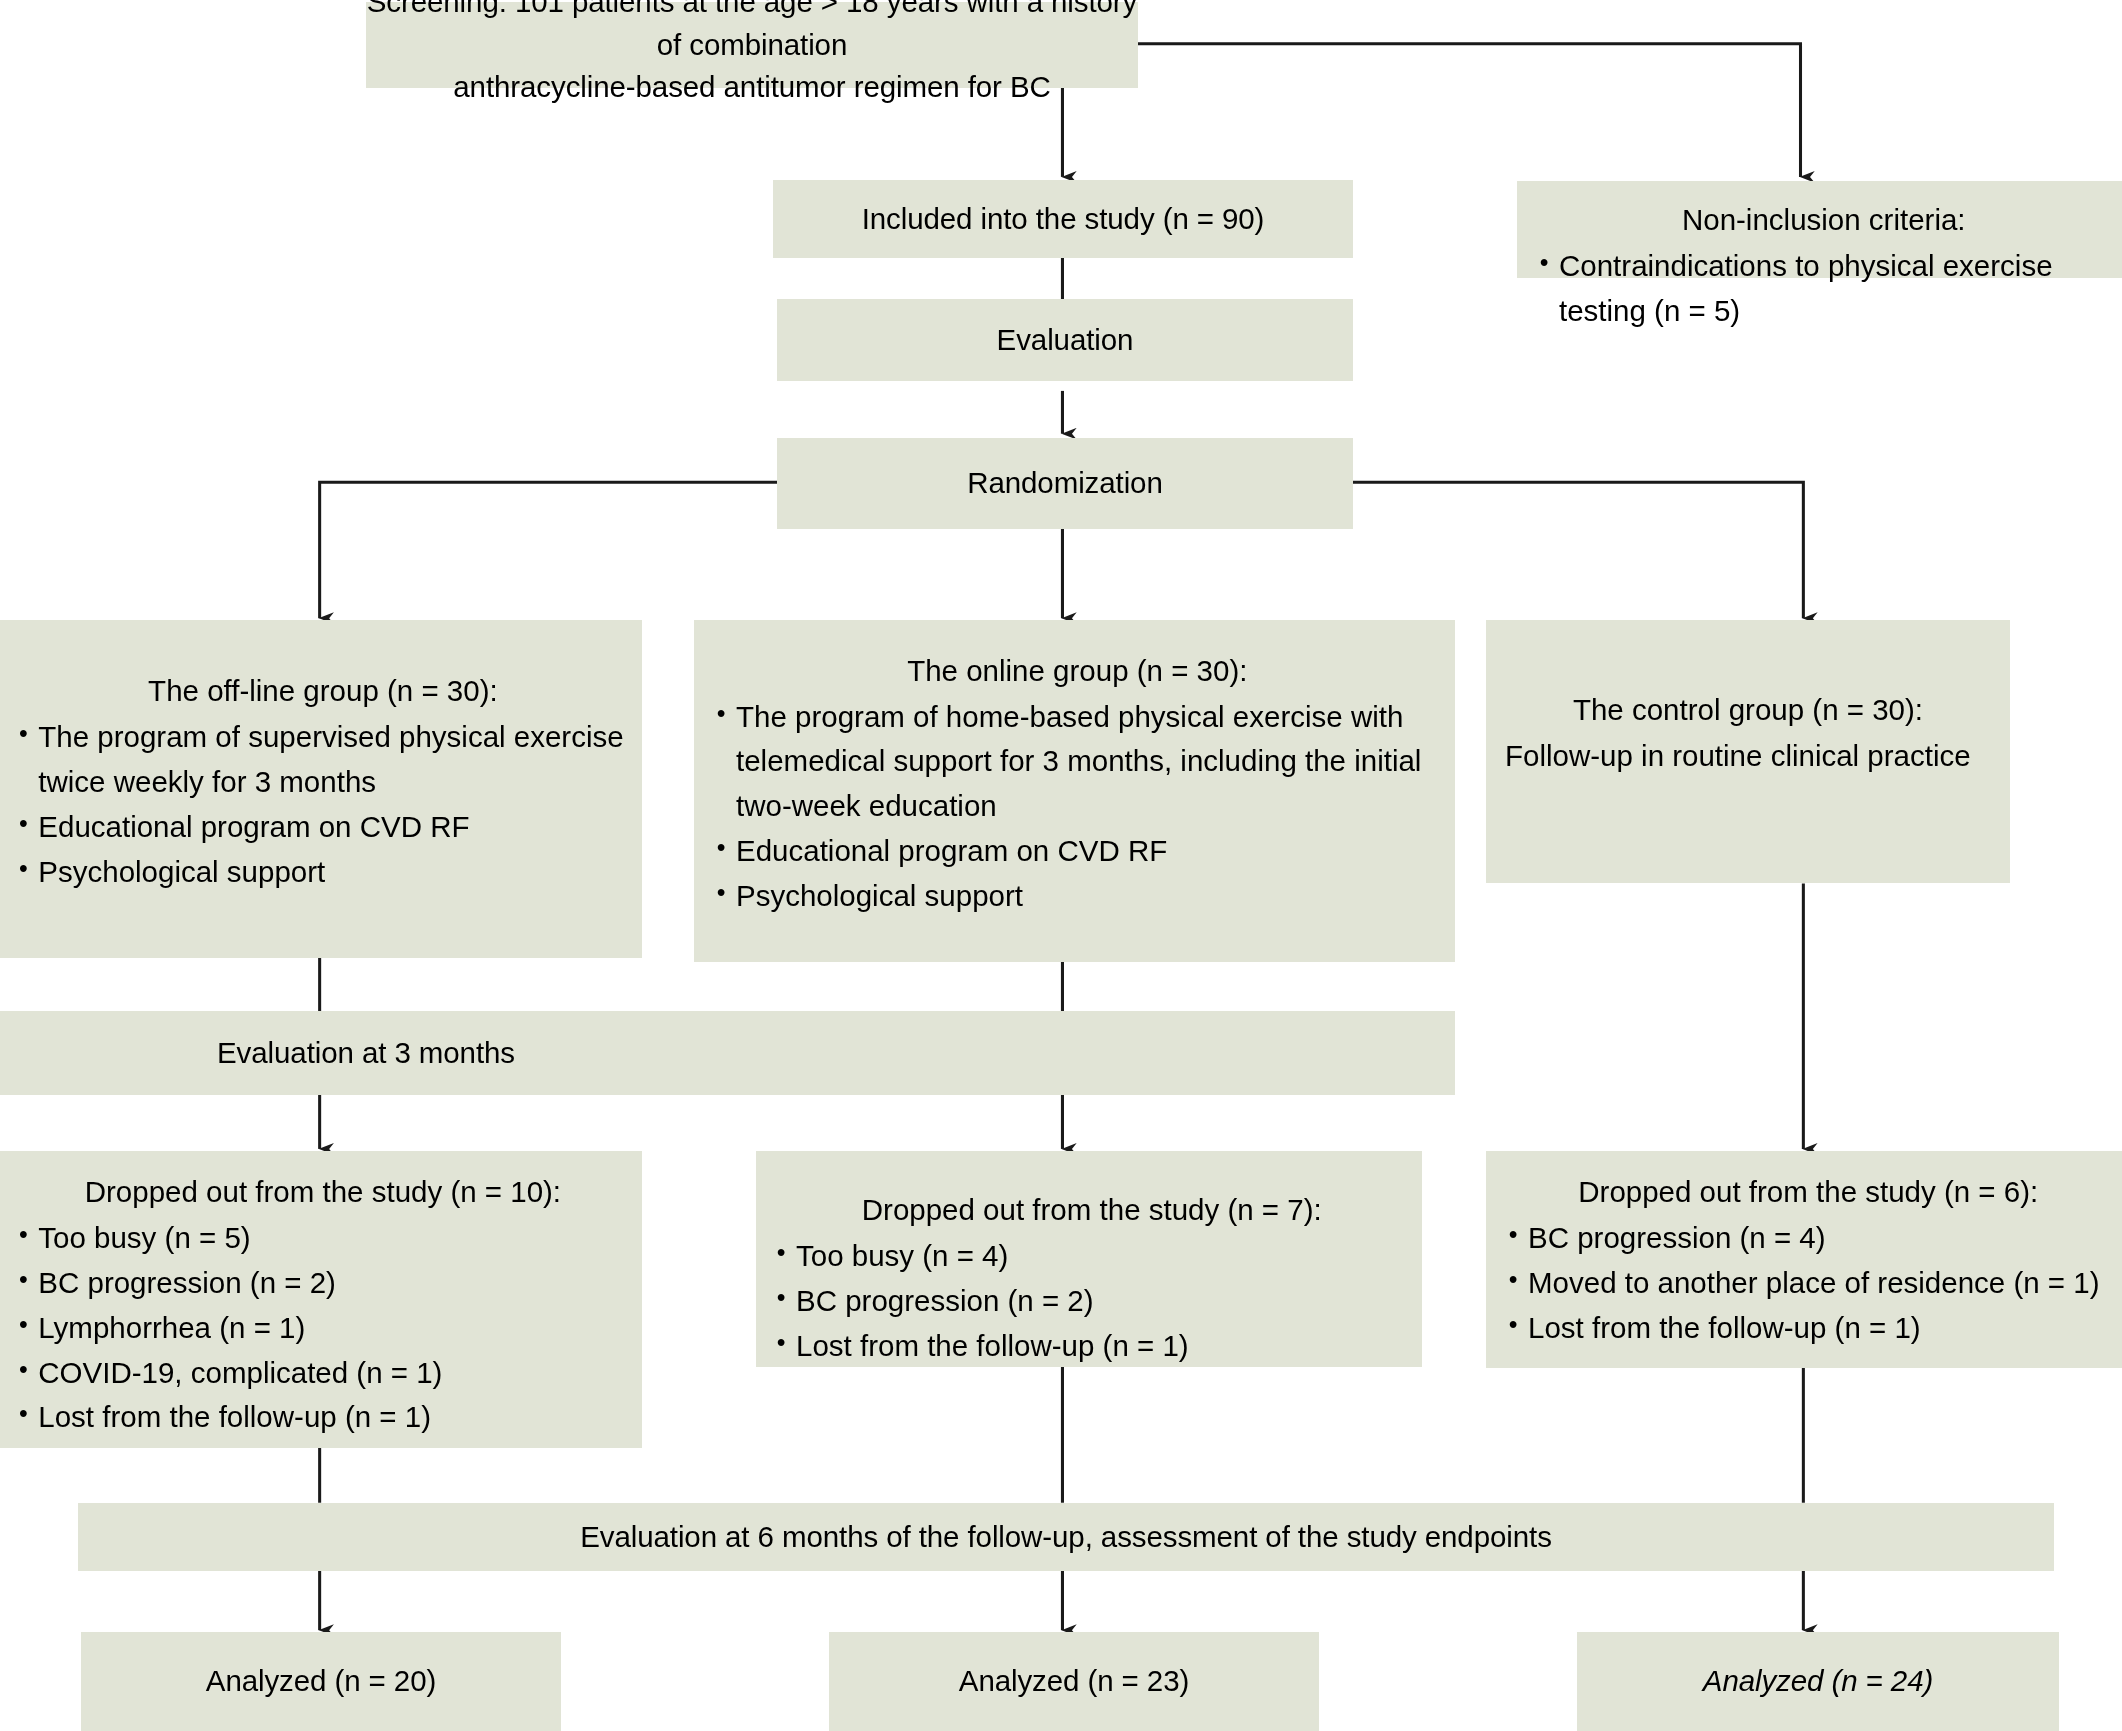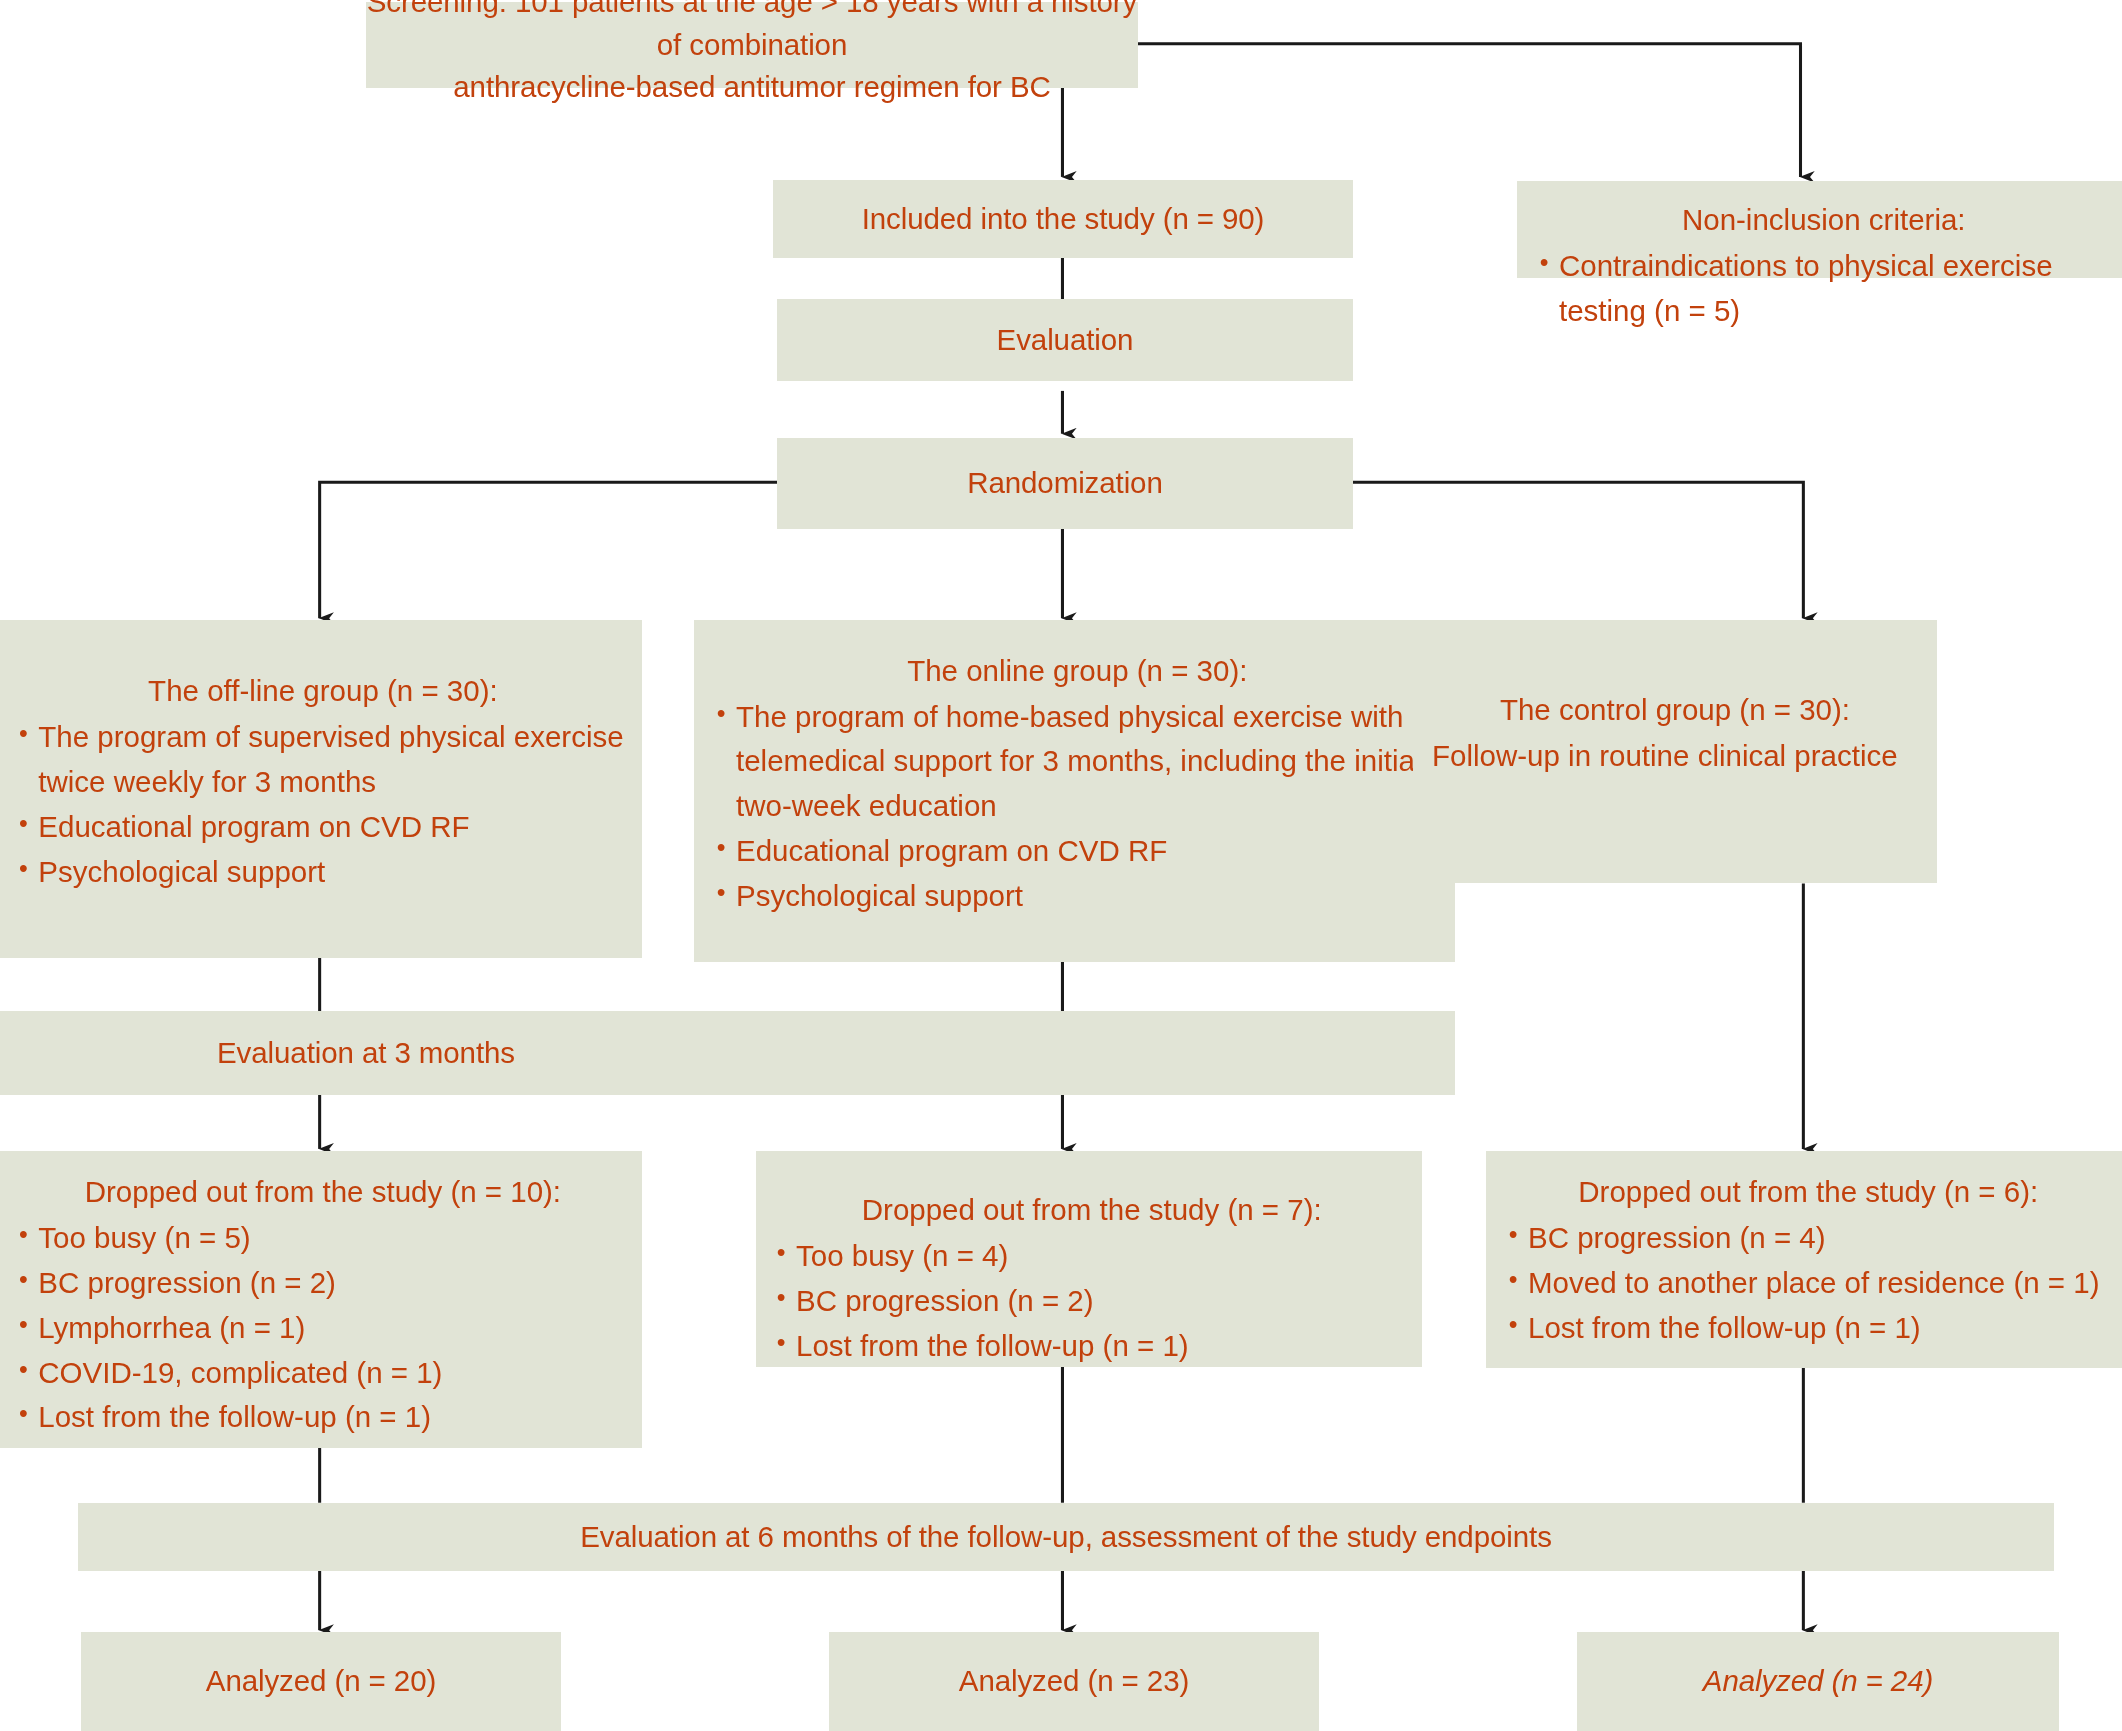--- a/index.html
+++ b/index.html
@@ -6,21 +6,21 @@
     margin: 0;
     padding: 0;
     background: #ffffff;
   }
   #canvas {
     position: relative;
     width: 2123px;
     height: 1731px;
     background: #ffffff;
     font-family: "Liberation Sans", sans-serif;
-    color: #c2410c;
+    color: #000000;
     overflow: hidden;
   }
   #connectors {
     position: absolute;
     left: 0; top: 0;
     width: 2123px;
     height: 1731px;
     pointer-events: none;
   }
   .node {
@@ -161,21 +161,21 @@
 
   <div class="node listnode" style="left:694px; top:620px; width:761px; height:342px; padding-left:17px; padding-right:11.4px; padding-top:28.5px;">
     <span class="hdr">The online group (n = 30):</span>
     <ul>
       <li>The program of home-based physical exercise with telemedical support for 3 months, including the initial two-week education</li>
       <li>Educational program on CVD RF</li>
       <li>Psychological support</li>
     </ul>
   </div>
 
-  <div class="node listnode" style="left:1413px; top:620px; width:524px; height:263px; padding-left:19px; padding-right:19px; padding-top:68px;">
+  <div class="node listnode" style="left:1486px; top:620px; width:524px; height:263px; padding-left:19px; padding-right:19px; padding-top:68px;">
     <span class="hdr">The control group (n = 30):</span>
     <span class="plain">Follow-up in routine clinical practice</span>
   </div>
 
   <div class="node" style="left:0px; top:1011px; width:1455px; height:84px; display:flex; align-items:center; justify-content:center;">
     <div class="txt" style="width:100%; text-align:center; padding-right:723px; box-sizing:border-box;">Evaluation at 3 months</div>
   </div>
 
   <div class="node listnode" style="left:0px; top:1151px; width:642px; height:297px; padding-left:13.3px; padding-right:9.5px; padding-top:19px;">
     <span class="hdr">Dropped out from the study (n = 10):</span>

